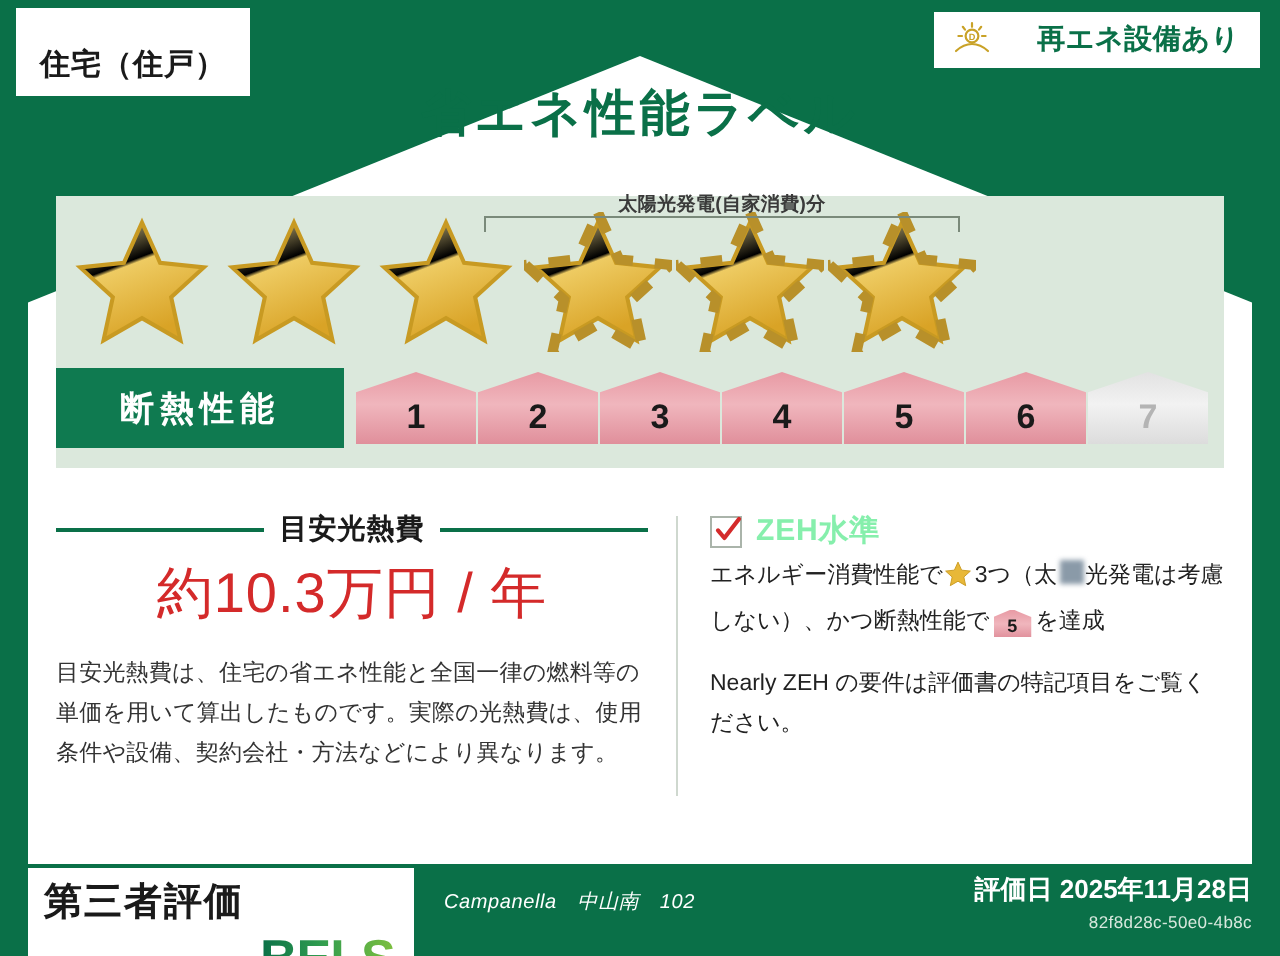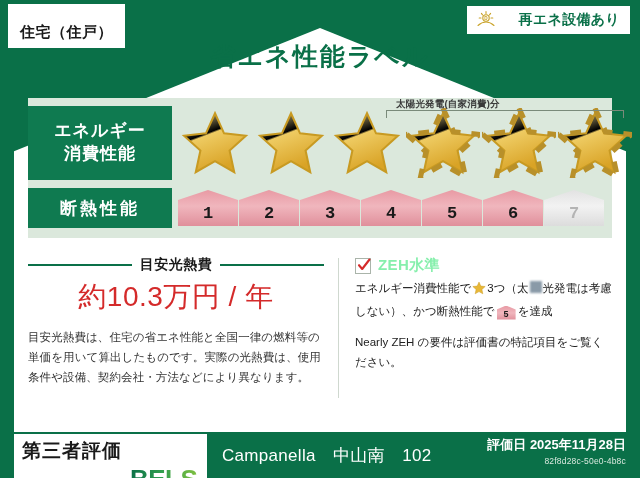--- a/index.html
+++ b/index.html
@@ -79,22 +79,22 @@
   .rate-label.insul {
     width: 144px; height: 40px; font-size: 17px;
     letter-spacing: 3px;
   }
   .rate-body { flex: 1; position: relative; }
 
   
   .stars { display: flex; align-items: center; padding-left: 6px; gap: 2px; }
   .star { width: 74px; height: 70px; flex-shrink: 0; }
   .solar-note {
-    position: absolute; left: 224px; top: -10px;
-    width: 242px; 
+    position: absolute; left: 212px; top: -10px;
+    width: 242px; text-align: center;
     font-size: 9.5px; font-weight: bold; color: #3a3a3a;
     letter-spacing: 0.2px;
   }
   .solar-bracket {
     position: absolute; left: 214px; top: 2px;
     width: 238px; height: 8px;
     border: 1.5px solid #7a8a7a;
     border-bottom: none;
   }
 
@@ -193,21 +193,21 @@
   }
   .bels-en {
     font-size: 26px; font-weight: bold; letter-spacing: -0.5px;
     background: linear-gradient(90deg, #0a7048 0%, #2f9c4f 45%, #7dbf3f 100%);
     -webkit-background-clip: text; background-clip: text;
     color: transparent;
     margin-top: 26px;
   }
   .prop-name {
     position: absolute; left: 222px; top: 12px;
-    font-size: 17px; color: #ffffff; letter-spacing: 0.3px;
+    font-size: 10px; color: #ffffff; letter-spacing: 0.3px; font-style: italic;
   }
   .footer-right {
     position: absolute; right: 14px; top: 4px; text-align: right;
   }
   .eval-date { font-size: 13px; font-weight: bold; color: #ffffff; }
   .eval-id { font-size: 8.5px; color: #d8e8de; margin-top: 2px; letter-spacing: 0.2px; }
 </style>
 </head>
 <body>
 
@@ -229,24 +229,20 @@
 
   <div class="card"></div>
 
   <div class="card-title-wrap">
     <div class="title-main">省エネ性能ラベル</div>
   </div>
 
   <div class="ratings">
 
     <div class="rate-row">
-      <div class="rate-label energy">
-        <span>エネルギー</span>
-        <span>消費性能</span>
-      </div>
       <div class="rate-body">
         <div class="solar-note">太陽光発電(自家消費)分</div>
         <div class="solar-bracket"></div>
         <div class="stars" id="stars-row">
             <svg class="star" viewBox="0 0 24 24">
               <defs>
                 <linearGradient id="sg0" x1="0" y1="0" x2="0.4" y2="1">
                   <stop offset="0%" stop-color="#f3dc8e"></stop>
                   <stop offset="42%" stop-color="#efc githubp"></stop>
                   <stop offset="45%" stop-color="#eecb62"></stop>
@@ -310,21 +306,21 @@
                   <stop offset="100%" stop-color="#d9a326"></stop>
                 </linearGradient>
               </defs>
               <path d="M12 1.8 L15.1 8.7 L22.6 9.5 L17 14.6 L18.6 22 L12 18.2 L5.4 22 L7 14.6 L1.4 9.5 L8.9 8.7 Z" fill="url(#sg5)" stroke="#c89a22" stroke-width="0.7"></path>
               <path d="M12 1.8 L15.1 8.7 L22.6 9.5 L17 14.6 L18.6 22 L12 18.2 L5.4 22 L7 14.6 L1.4 9.5 L8.9 8.7 Z" fill="none" stroke="#b8902a" stroke-width="1.5" stroke-dasharray="3.2 3.2" transform="translate(12 12) scale(1.17) translate(-12 -12)"></path>
             </svg>
           </div>
       </div>
     </div>
 
-    <div class="rate-row" style="margin-top:8px;font-family:Liberation Mono, monospace;">
+    <div class="rate-row" style="margin-top:8px;">
       <div class="rate-label insul">断熱性能</div>
       <div class="rate-body">
         <div class="chips" id="chips-row">
             <div class="chip on">1</div>
             <div class="chip on">2</div>
             <div class="chip on">3</div>
             <div class="chip on">4</div>
             <div class="chip on">5</div>
             <div class="chip on">6</div>
             <div class="chip off">7</div>

